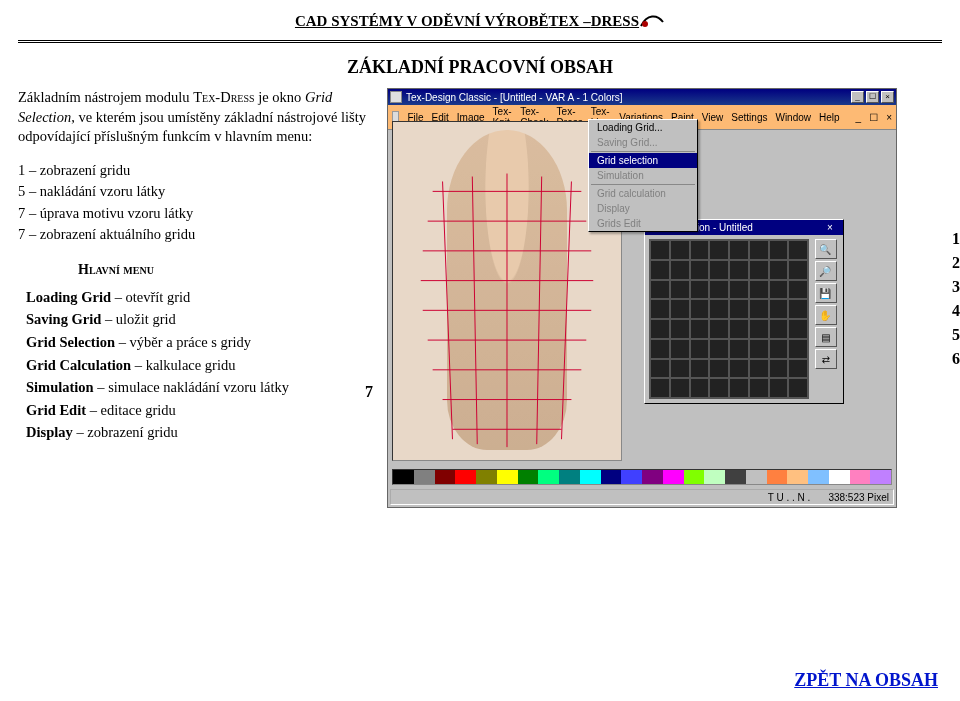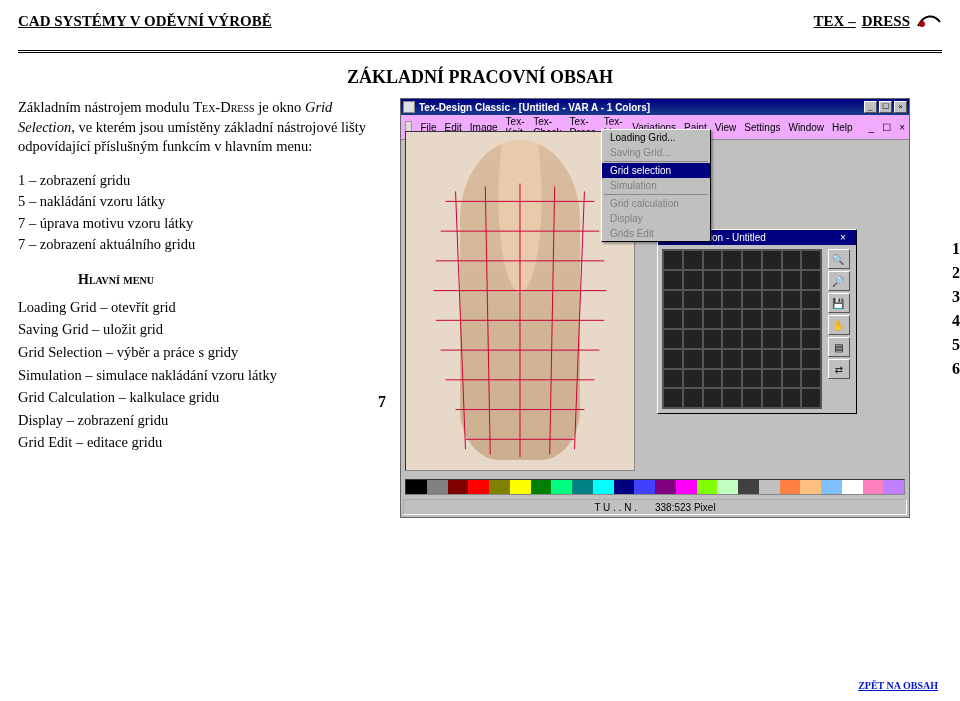--- a/index.html
+++ b/index.html
@@ -8,46 +8,46 @@
     font-size: 14px;
     background: #fff;
     width: 960px;
     height: 701px;
     position: relative;
     padding: 12px 18px;
     color: #000;
   }
   .header {
     display: flex;
-    justify-content: space-between;
+    justify-content: center;
     align-items: flex-end;
     border-bottom: 3px double #000;
-    padding-bottom: 20px;
+    padding-bottom: 10px;
   }
   .header-left { font-weight: bold; font-size: 15px; text-decoration: underline; }
-  .header-right { display:flex; align-items:center; gap:6px; font-weight: bold; font-size: 15px; }
+  .header-right { display:flex; align-items:center; font-weight: bold; font-size: 15px; }
   .header-right .u { text-decoration: underline; }
   .logo-swoosh {
     width: 26px; height: 18px; display:inline-block;
   }
   .title {
     text-align: center;
     font-weight: bold;
     font-size: 18px;
     margin: 14px 0 10px;
   }
-  .main { display: flex; gap: 22px; }
+  .main { display: flex; gap: 9px; }
   .left-col { width: 360px; font-size: 14.5px; line-height: 1.35; }
   .intro { margin-bottom: 14px; }
   .em { font-style: italic; }
   .smcap { font-variant: small-caps; }
   .list-items div { margin: 2px 0; }
   .sub-head { font-size: 14px; font-weight: bold; margin: 16px 0 8px 60px; font-variant: small-caps; }
   .menu-desc div { margin: 3px 0; }
-  .bold { font-weight: normal; }
+  .bold { font-weight: bold; margin-left: 8px; }
   .right-col { flex: 1; position: relative; }
   
   .app-window {
     position: absolute;
     left: 0; top: 0;
     width: 510px;
     height: 420px;
     border: 1px solid #666;
     background: #c0c0c0;
     font-family: Tahoma, Arial, sans-serif;
@@ -56,25 +56,25 @@
   .titlebar {
     background: linear-gradient(#000080,#1a3a8a);
     color: #fff;
     height: 16px;
     display: flex;
     align-items: center;
     padding: 0 2px;
     gap: 4px;
   }
   .titlebar .t-icon { width:12px; height:12px; background:#e0e0e0; border:1px solid #888; }
-  .titlebar .t-title { flex:1; font-size:10px; font-weight:bold; }
+  .titlebar .t-title { flex:1; font-size:10px; font-weight:normal; }
   .titlebar .t-btns { display:flex; gap:2px; }
   .titlebar .t-btn { width:13px; height:12px; background:#c0c0c0; border:1px solid #fff; border-right-color:#555; border-bottom-color:#555; font-size:8px; line-height:10px; text-align:center; color:#000;}
   .menubar {
-    background:#f0abfc;
+    background:#fdba74;
     display:flex;
     gap:8px;
     padding:1px 4px;
     border-bottom:1px solid #888;
     font-size:10px;
     align-items:center;
   }
   .menubar .m-icon{ width:12px;height:12px;background:#ddd;border:1px solid #999;}
   .dropdown {
     position:absolute;
@@ -137,38 +137,38 @@
     height:16px;
     display:flex;
     border:1px inset #888;
   }
   .color-strip div { flex:1; }
   .statusbar {
     position:absolute;
     bottom:2px; left:2px; right:2px;
     height:16px; background:#c0c0c0;
     border:1px inset #fff;
-    display:flex; justify-content:center; align-items:center;
+    display:flex; justify-content:flex-end; align-items:center;
     padding:0 4px; font-size:10px; gap:18px;
   }
   .callout { position:absolute; font-family:"Times New Roman",serif; font-size:16px; font-weight:bold;}
   .c7 { left:-22px; top:295px; }
   .c1 { right:-18px; top:142px; }
   .c2 { right:-18px; top:166px; }
   .c3 { right:-18px; top:190px; }
   .c4 { right:-18px; top:214px; }
   .c5 { right:-18px; top:238px; }
   .c6 { right:-18px; top:262px; }
   .back-link {
     position:absolute;
     bottom:10px; right:22px;
     color:#0014cc;
     font-weight:bold;
     text-decoration:underline;
-    font-size:10px;
+    font-size:18px;
   }
 </style>
 </head>
 <body>
 
 <div class="header" data-interactable="false">
   <div class="header-left" data-interactable="false">CAD SYSTÉMY V ODĚVNÍ VÝROBĚ</div>
   <div class="header-right" data-interactable="false">
     <span class="u" data-interactable="false">TEX – </span>
       <span class="u" data-interactable="false">DRESS</span>
@@ -192,24 +192,24 @@
       <div data-interactable="false">1 – zobrazení gridu</div>
       <div data-interactable="false">5 – nakládání vzoru látky</div>
       <div data-interactable="false">7 – úprava motivu vzoru látky</div>
       <div data-interactable="false">7 – zobrazení aktuálního gridu</div>
     </div>
     <div class="sub-head" data-interactable="false">Hlavní menu</div>
     <div class="menu-desc" data-interactable="false">
       <div data-interactable="false"><span class="bold" data-interactable="false">Loading Grid</span><span data-interactable="false"> – otevřít grid</span></div>
       <div data-interactable="false"><span class="bold" data-interactable="false">Saving Grid</span><span data-interactable="false"> – uložit grid</span></div>
       <div data-interactable="false"><span class="bold" data-interactable="false">Grid Selection</span><span data-interactable="false"> – výběr a práce s gridy</span></div>
+      <div data-interactable="false"><span class="bold" data-interactable="false">Grid Calculation</span><span data-interactable="false"> – kalkulace gridu</span></div>
       <div data-interactable="false"><span class="bold" data-interactable="false">Simulation</span><span data-interactable="false"> – simulace nakládání vzoru látky</span></div>
-      <div data-interactable="false"><span class="bold" data-interactable="false">Grid Calculation</span><span data-interactable="false"> – kalkulace gridu</span></div>
+      <div data-interactable="false"><span class="bold" data-interactable="false">Grid Edit</span><span data-interactable="false"> – editace gridu</span></div>
       <div data-interactable="false"><span class="bold" data-interactable="false">Display</span><span data-interactable="false"> – zobrazení gridu</span></div>
-      <div data-interactable="false"><span class="bold" data-interactable="false">Grid Edit</span><span data-interactable="false"> – editace gridu</span></div>
     </div>
   </div>
 
   <div class="right-col" data-interactable="false">
     <div class="app-window" data-interactable="false">
       <div class="titlebar" data-interactable="false">
         <span class="t-icon" data-interactable="false"></span>
         <span class="t-title" data-interactable="false">Tex-Design Classic - [Untitled - VAR A - 1 Colors]</span>
         <div class="t-btns">
           <span class="t-btn" data-interactable="true">_</span>

